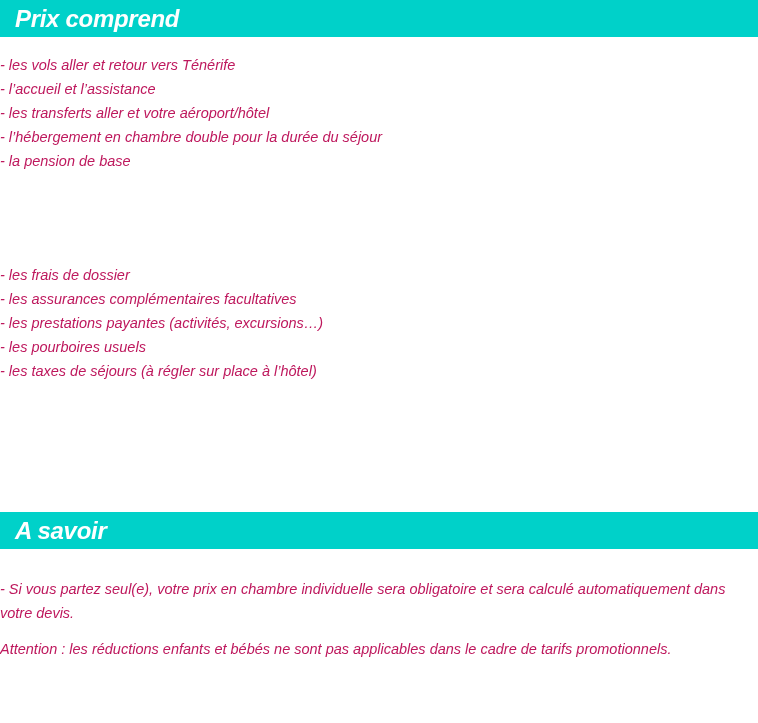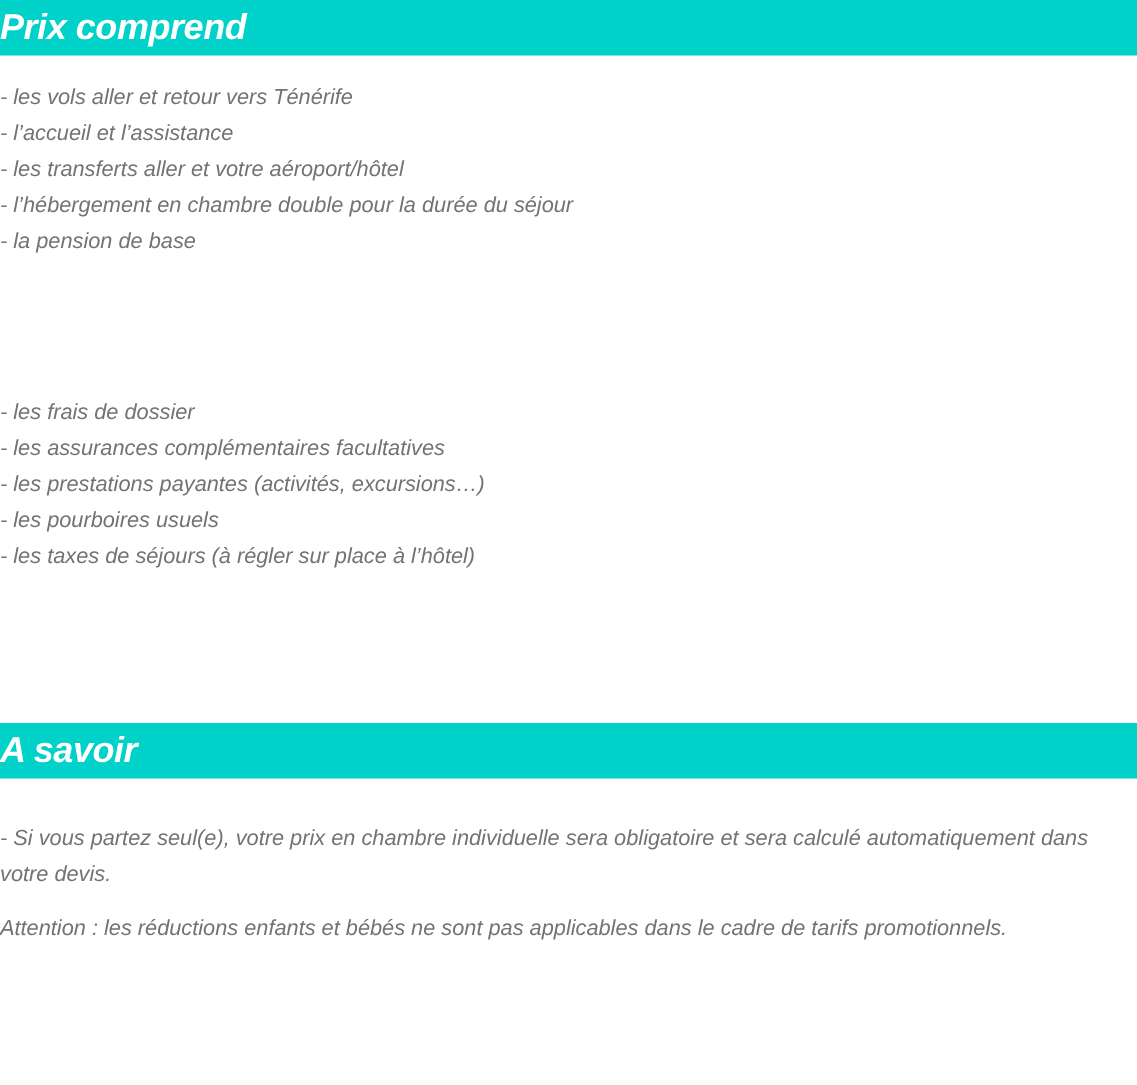--- a/index.html
+++ b/index.html
@@ -14,54 +14,54 @@
       font-family: "Liberation Sans", sans-serif;
       color: #333333;
     }
     .section {
       position: relative;
     }
     .section-header {
       background: #00d1c9;
       height: 37px;
       box-sizing: border-box;
-      padding-left: 0;
+      padding-left: 15px;
       display: flex;
       align-items: flex-end;
     }
     .section-title {
       color: #ffffff;
       font-family: "Liberation Sans", sans-serif;
       font-style: italic;
       font-weight: bold;
       font-size: 24px;
       letter-spacing: -0.3px;
       line-height: 37px;
       margin: 0;
     }
     .section-body {
       padding-top: 16px;
       font-style: italic;
       font-size: 14.5px;
       line-height: 24px;
-      color: #737373;
+      color: #be185d;
     }
     .line {
       display: block;
       white-space: nowrap;
     }
     .para {
       display: block;
       white-space: normal;
       width: 755px;
       margin-top: 12px;
     }
     #sec1 { position: absolute; top: 0; left: 0; width: 758px; }
     #sec2 { position: absolute; top: 247px; left: 0; width: 758px; }
-    #sec3 { position: absolute; top: 482px; left: 0; width: 758px; }
+    #sec3 { position: absolute; top: 512px; left: 0; width: 758px; }
   </style>
 </head>
 <body>
 
 <div class="section" id="sec1">
   <div class="section-header">
     <h2 class="section-title">Prix comprend</h2>
   </div>
   <div class="section-body">
     <span class="line">- les vols aller et retour vers Ténérife</span>

